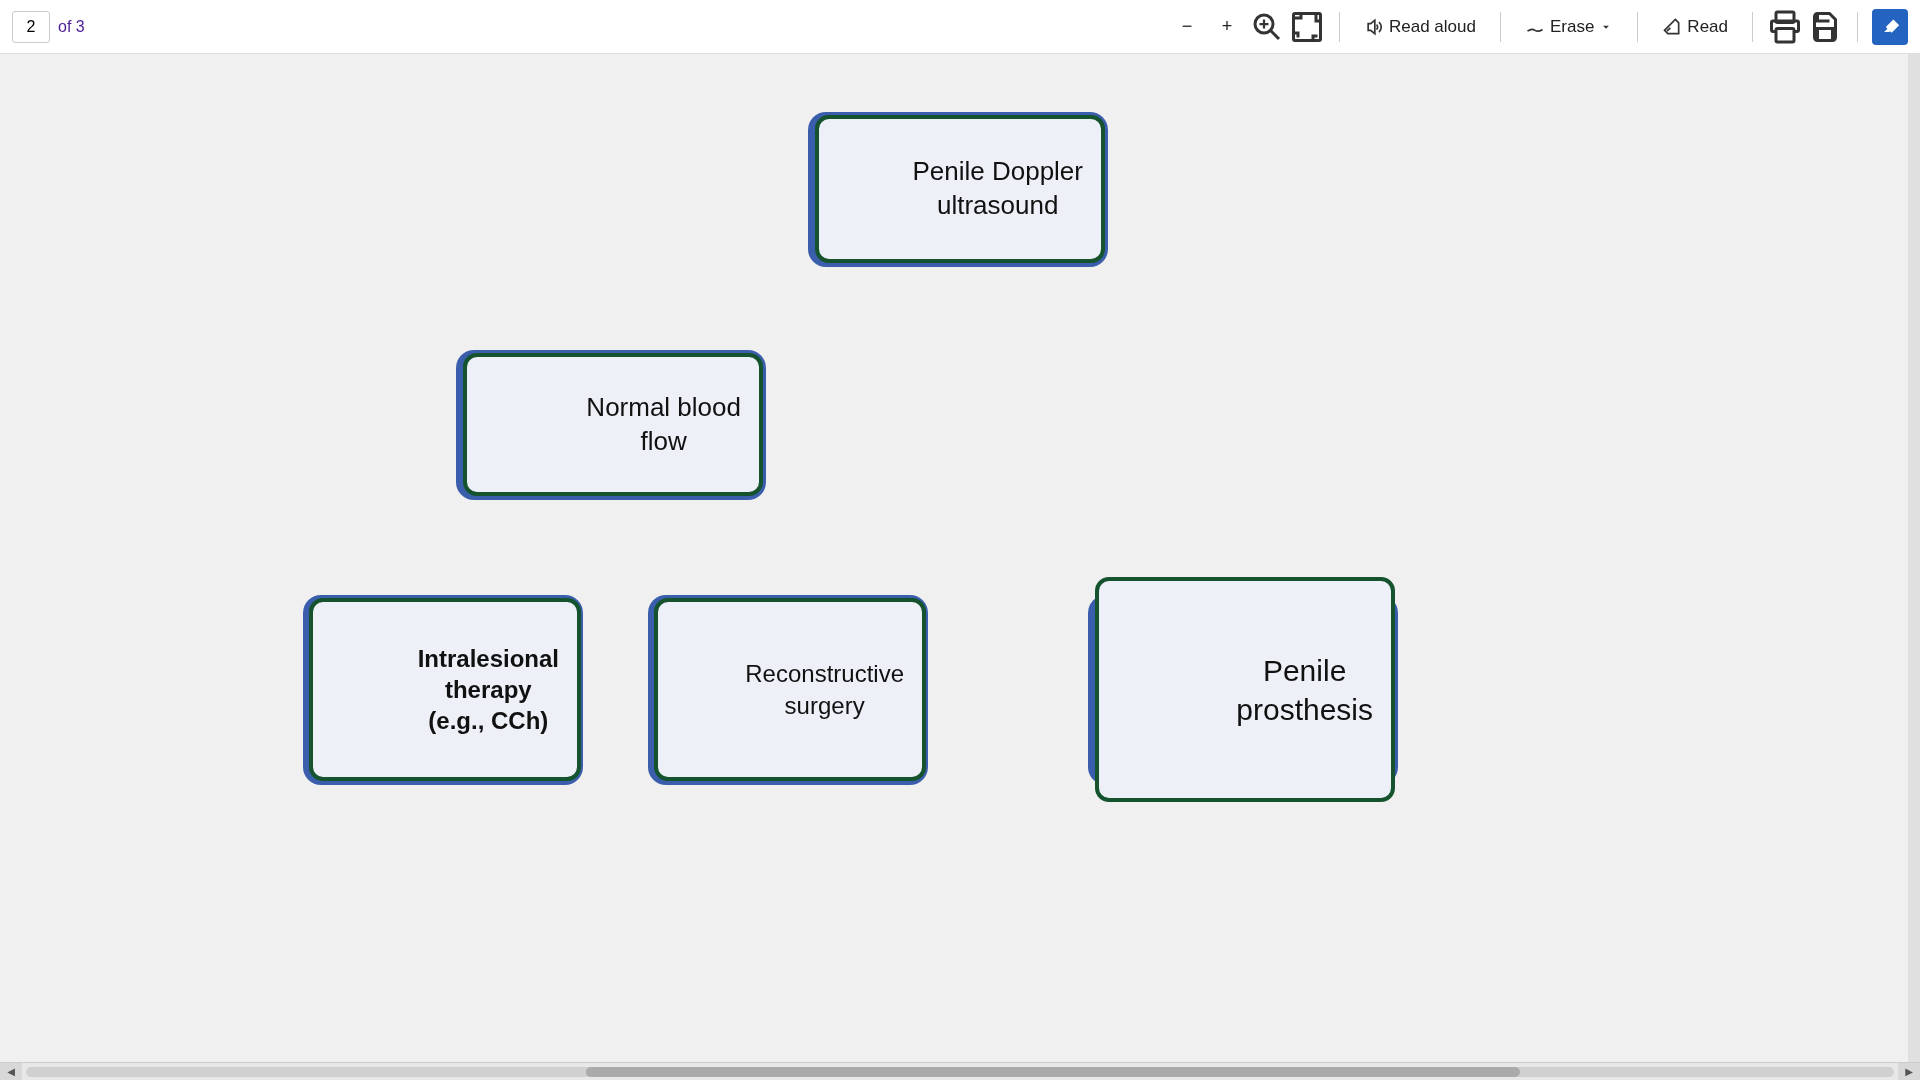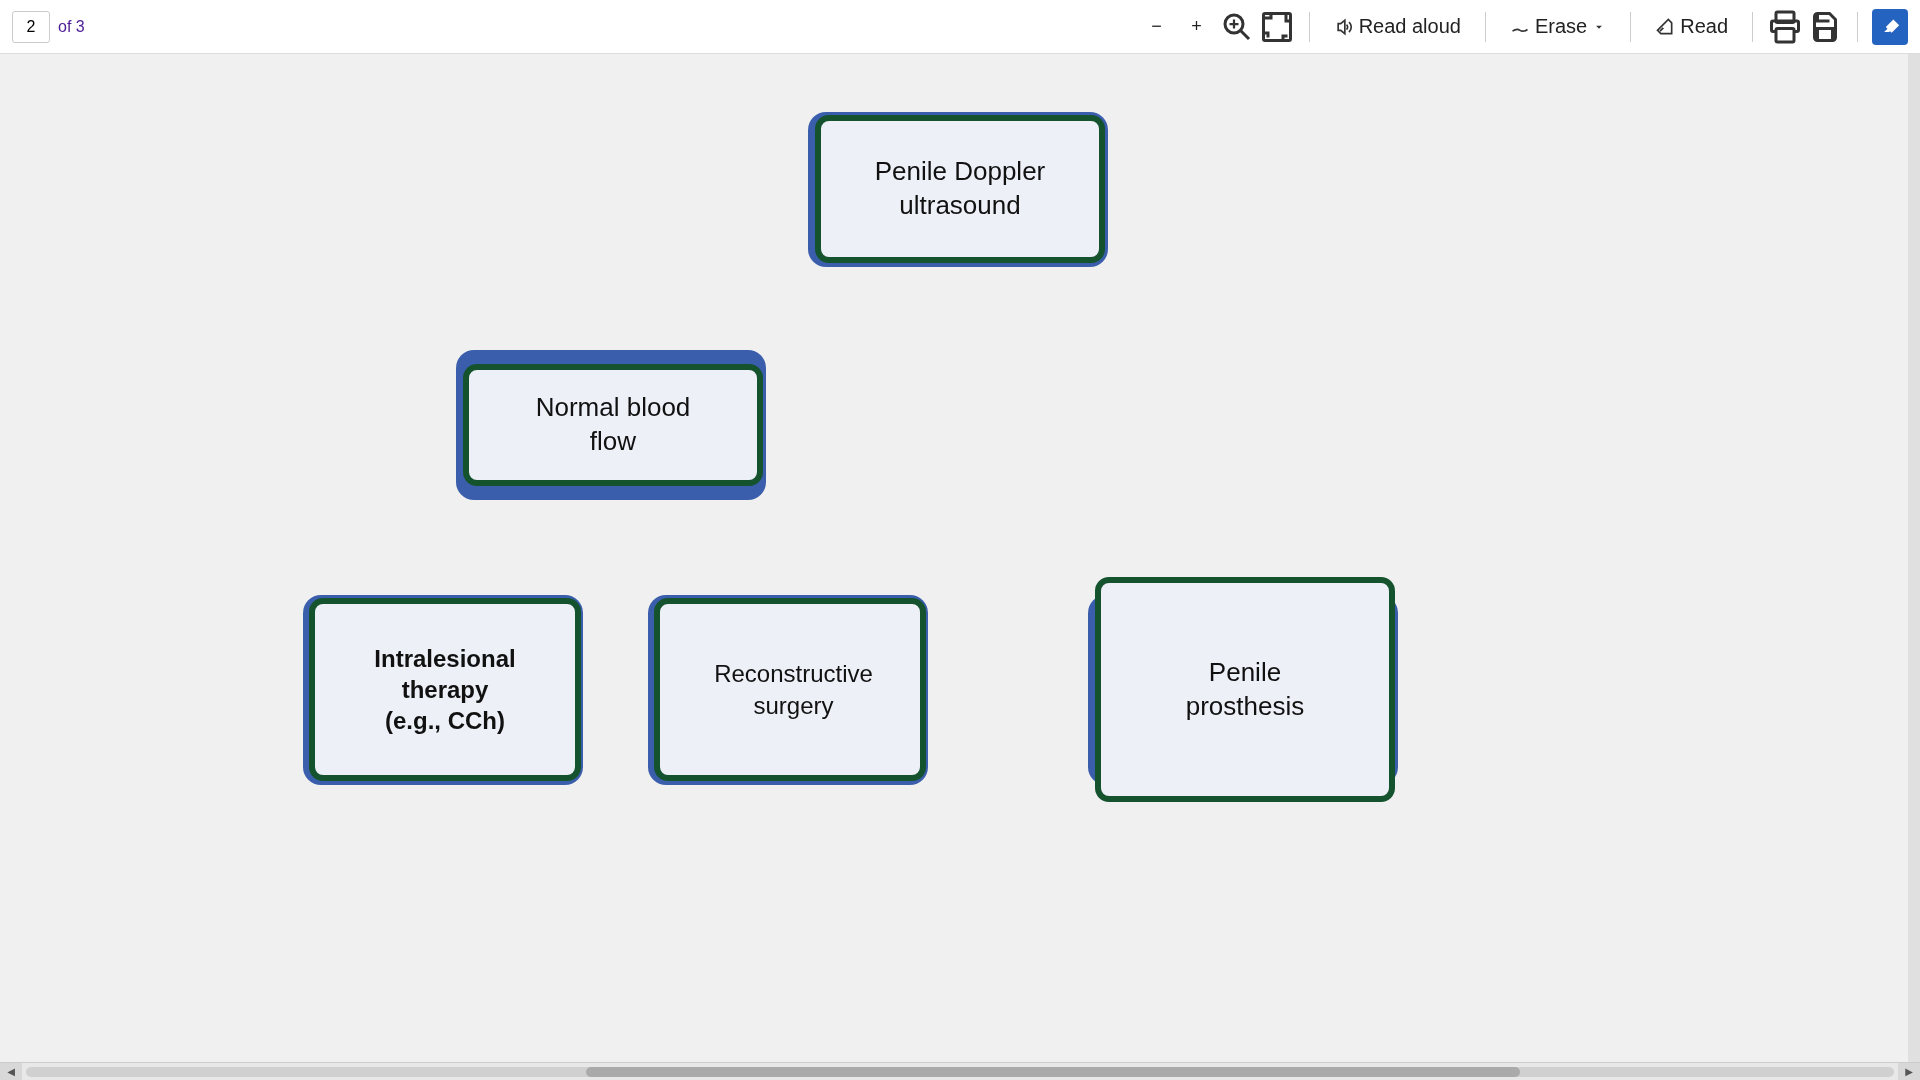--- a/index.html
+++ b/index.html
@@ -45,21 +45,21 @@
       margin: 0 10px;
     }
     .toolbar-btn {
       display: flex;
       align-items: center;
       gap: 5px;
       padding: 5px 10px;
       cursor: pointer;
       border: none;
       background: transparent;
-      font-size: 20px;
+      font-size: 17px;
       color: #222;
       border-radius: 4px;
     }
     .toolbar-btn svg { width: 20px; height: 20px; }
     .toolbar-icon-btn {
       display: flex;
       align-items: center;
       justify-content: center;
       width: 36px;
       height: 36px;
@@ -160,25 +160,25 @@
     
     .node-back {
       position: absolute;
       background: #3a5eab;
       border-radius: 18px;
     }
     
     .node-front {
       position: relative;
       background: #eef0f8;
-      border: 6px solid #14532d;
+      border: 4px solid #14532d;
       border-radius: 14px;
       display: flex;
       align-items: center;
-      justify-content: center;
+      justify-content: flex-end;
       text-align: center;
       font-size: 22px;
       line-height: 1.3;
       color: #111;
       padding: 12px 18px;
     }
 
     
     #connectors {
       position: absolute;
@@ -290,21 +290,21 @@
 
     <div class="node-wrapper" style="left:560px; top:50px; width:320px; height:170px;">
       <div class="node-back" style="width:300px; height:155px; top:8px; left:8px;"></div>
       <div class="node-front" style="width:290px; height:148px; font-size:26px;">
         <span>Penile Doppler<br>ultrasound</span>
       </div>
     </div>
 
     <div class="node-wrapper" style="left:208px; top:288px; width:330px; height:165px;">
       <div class="node-back" style="width:310px; height:150px; top:8px; left:8px;"></div>
-      <div class="node-front" style="width:300px; height:122px; font-size:26px;">
+      <div class="node-front" style="width:300px; height:143px; font-size:26px;">
         <span>Normal blood<br>flow</span>
       </div>
     </div>
 
 
     <div class="node-wrapper" style="left:55px; top:533px; width:300px; height:205px;">
       <div class="node-back" style="width:280px; height:190px; top:8px; left:8px;"></div>
       <div class="node-front" style="width:272px; height:183px; font-size:24px;font-weight:bold;">
         <span>Intralesional<br>therapy<br>(e.g., CCh)</span>
       </div>
@@ -312,21 +312,21 @@
 
     <div class="node-wrapper" style="left:400px; top:533px; width:300px; height:205px;">
       <div class="node-back" style="width:280px; height:190px; top:8px; left:8px;"></div>
       <div class="node-front" style="width:272px; height:183px; font-size:24px;padding-left:25px;">
         <span>Reconstructive<br>surgery</span>
       </div>
     </div>
 
     <div class="node-wrapper" style="left:840px; top:533px; width:330px; height:205px;">
       <div class="node-back" style="width:310px; height:190px; top:8px; left:8px;"></div>
-      <div class="node-front" style="width:300px; height:225px; font-size:26px;">
+      <div class="node-front" style="width:300px; height:225px; font-size:30px;">
         <span>Penile<br>prosthesis</span>
       </div>
     </div>
   </div>
 
   <div id="right-scroll"></div>
 </div>
 
 <div id="bottom-bar">
   <button class="scroll-arrow">

